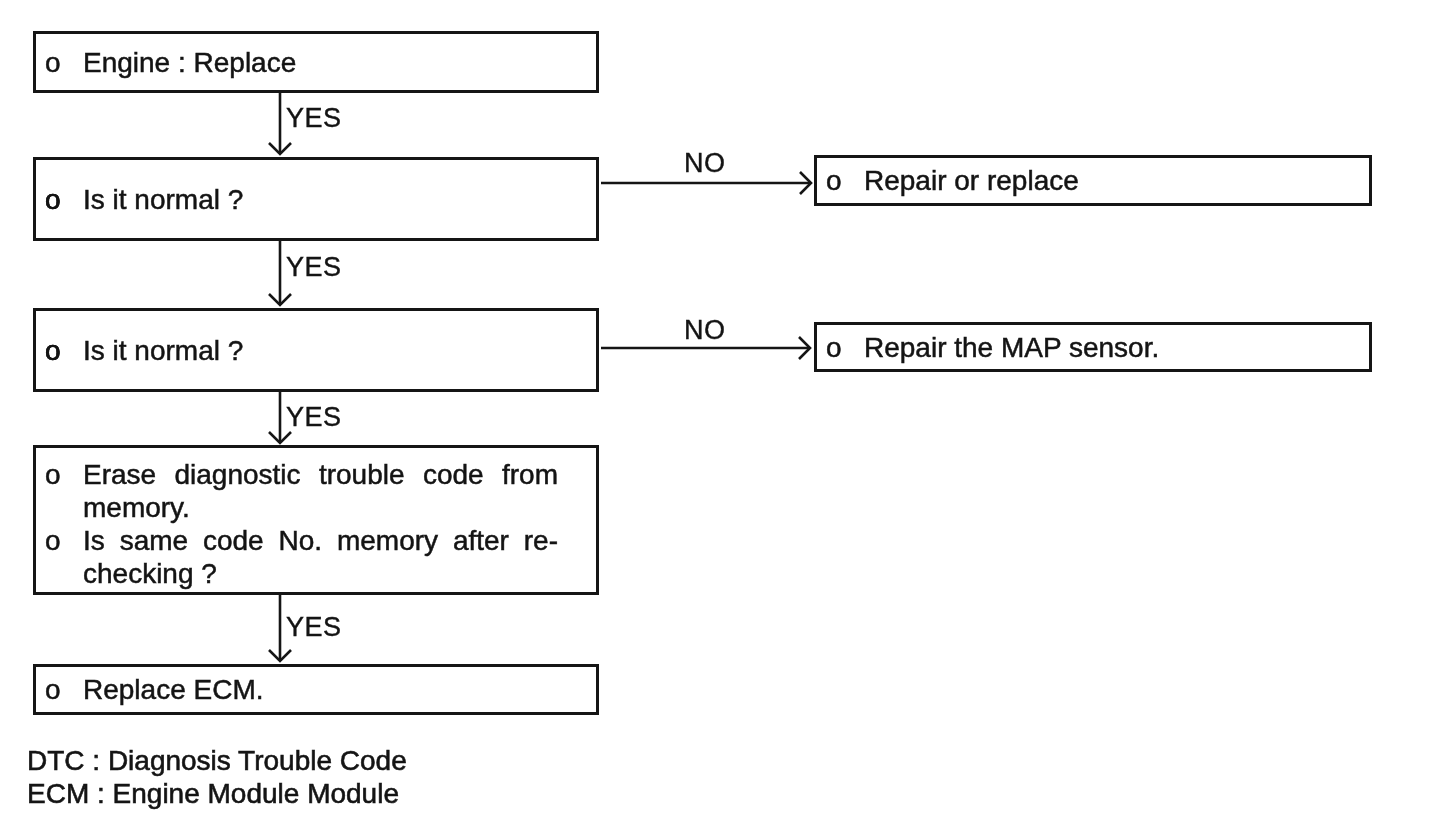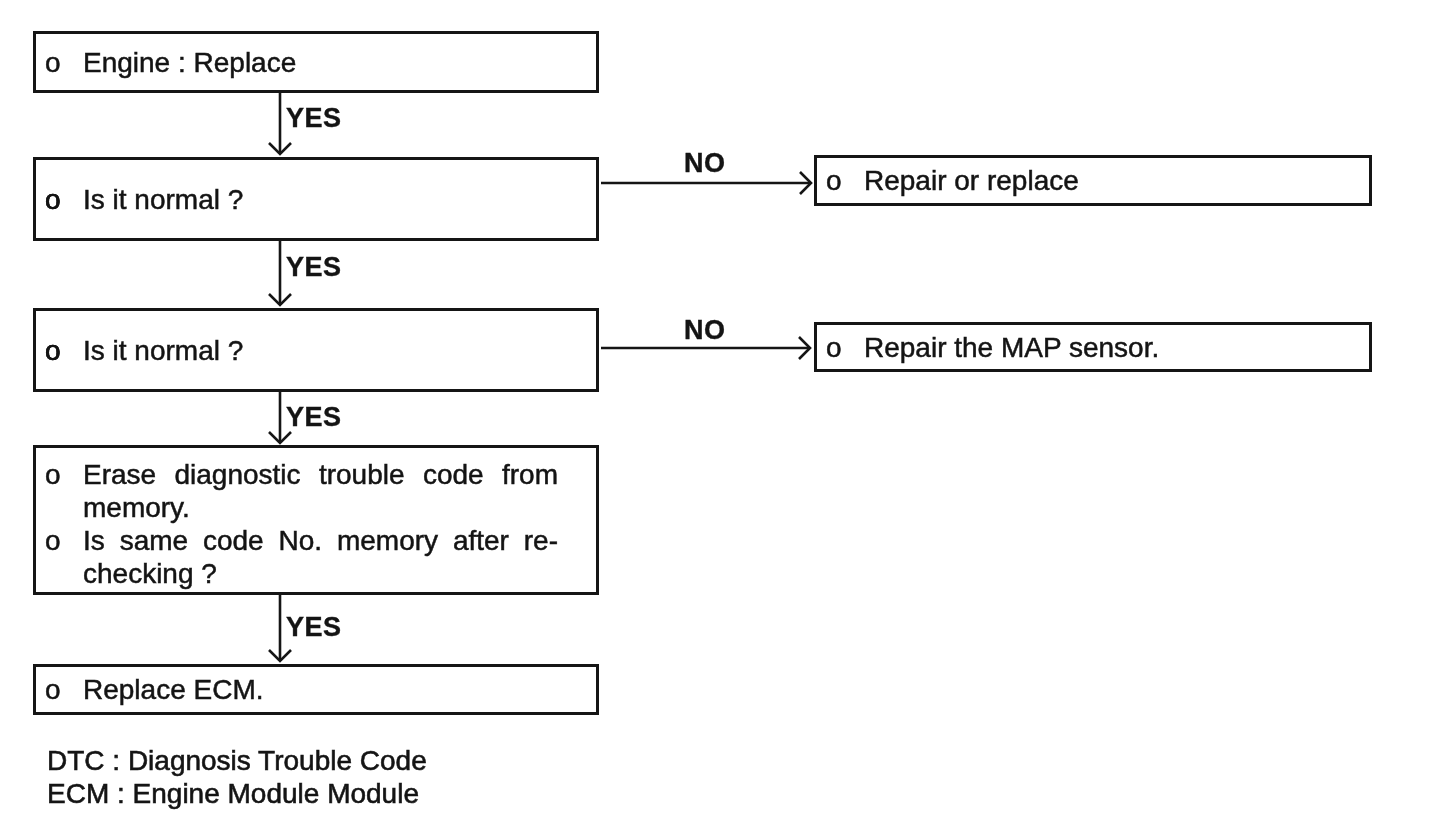--- a/index.html
+++ b/index.html
@@ -41,31 +41,30 @@
   .item .bullet {
     position: absolute;
     left: 0;
     top: 0;
   }
   .arrow-svg { position: absolute; }
   .flow-label {
     position: absolute;
     font-size: 27px;
     line-height: 30px;
-    font-weight: bold;
+    font-weight: normal;
     letter-spacing: 0.5px;
     -webkit-text-stroke: 0.4px #141414;
   }
   .footnotes {
     position: absolute;
     left: 27px;
     top: 744px;
     font-size: 28px;
     line-height: 33px;
-    margin-left: 20px;
     -webkit-text-stroke: 0.6px #141414;
   }
 </style>
 </head>
 <body>
 
 <div class="stage">
 
   <div class="fc-box fc-box--left" style="top:31px; height:62px;">
     <div class="item">

